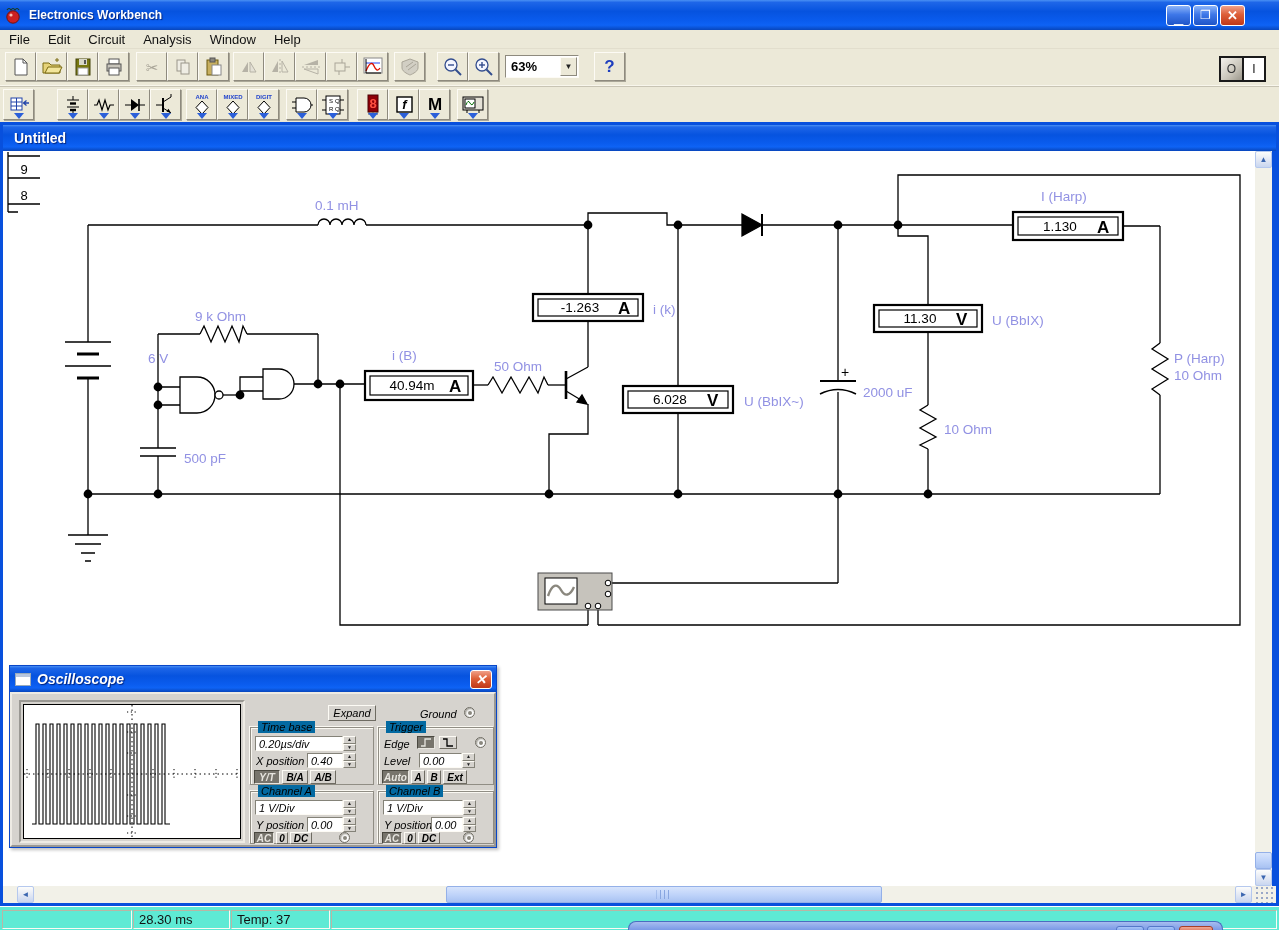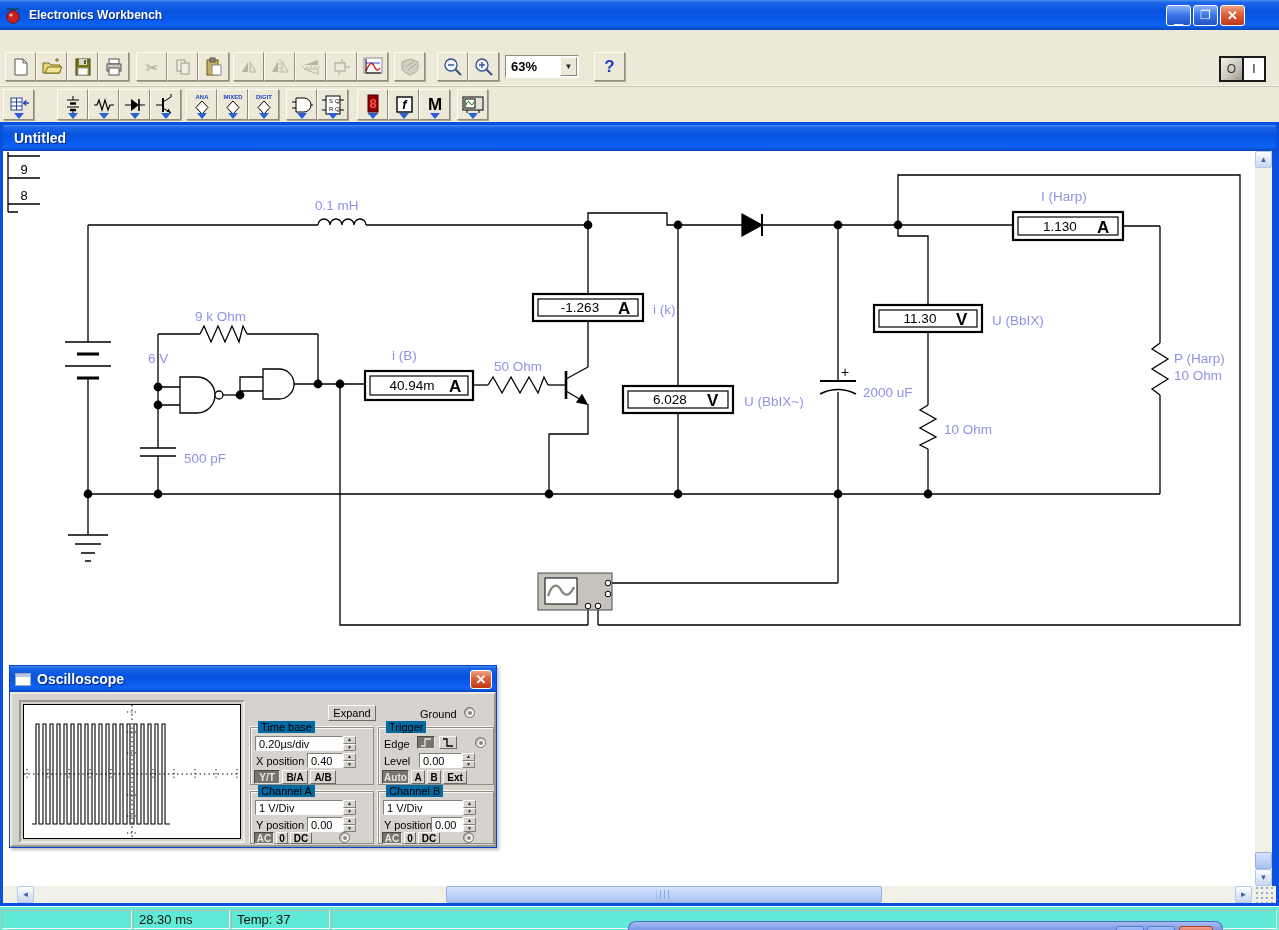--- a/index.html
+++ b/index.html
@@ -81,21 +81,21 @@
 
   
   .peek { left:628px; top:921px; width:595px; height:12px; border-radius:8px 8px 0 0;
           background:linear-gradient(180deg,#A7BDF0 0%,#7C9AE6 70%); border:1px solid #4C6CC0; border-bottom:none; }
   .peek-btn { position:absolute; top:4px; height:8px; width:28px; border-radius:3px 3px 0 0;
               background:linear-gradient(180deg,#A8C4F8,#6F93E4); border:1px solid #5577C8; }
   .peek-btn.close { background:linear-gradient(180deg,#F0A894,#D2614C); border-color:#A84028; width:34px; }
 
   
   .scope-win { left:9px; top:665px; width:488px; height:183px; border:1px solid #0846C8; background:#D6D3CE;
-               box-shadow:2px 2px 3px rgba(0,0,0,.25); }
+               box-shadow:2px 2px 3px rgba(0,0,0,.25);font-style:italic; }
   .scope-title { position:absolute; left:0; top:0; width:100%; height:26px; display:flex; align-items:center; }
   .scope-title .txt { color:#fff; font-weight:bold; font-size:14px; margin-left:6px; text-shadow:1px 1px 1px #00227a; flex:1; }
   .scope-icon { width:16px; height:13px; margin-left:5px; background:#fff; border:1px solid #9ab;
                 box-shadow:inset 0 3px 0 #B8C6DE; }
   .scope-close { width:22px; height:19px; margin-right:4px; border:1px solid #fff; border-radius:3px;
                  background:linear-gradient(180deg,#F0A088 0%,#DD5F38 45%,#C03818 100%);
                  color:#fff; font-weight:bold; font-size:13px; display:flex; align-items:center; justify-content:center; }
   .scope-body { position:absolute; left:0; top:26px; width:486px; height:155px; background:#D6D3CE;
                 border:2px outset #EEEBE4; }
   .scope-display { position:absolute; left:7px; top:6px; width:226px; height:143px;
@@ -134,20 +134,28 @@
     </svg>
     <span class="title-text">Electronics Workbench</span>
     <div style="flex:1"></div>
     <div class="winbtn" style="margin-right:2px">
         <span style="margin-top:8px">▁</span>
       </div>
     <div class="winbtn" style="margin-right:2px">❐</div>
     <div class="winbtn close" style="margin-right:34px">✕</div>
   </div>
 
+  <div class="abs menubar">
+    <span class="menu-item">File</span>
+    <span class="menu-item">Edit</span>
+    <span class="menu-item">Circuit</span>
+    <span class="menu-item">Analysis</span>
+    <span class="menu-item">Window</span>
+    <span class="menu-item">Help</span>
+  </div>
 
   <div class="abs toolbar1">
     <div class="tb-btn" style="left:5px">
       <svg width="22" height="20" viewBox="0 0 22 20">
         <path d="M5 2 h8 l4 4 v12 h-12 z" fill="#fff" stroke="#555"></path>
           <path d="M13 2 v4 h4" fill="none" stroke="#555"></path>
         </svg>
     </div>
     <div class="tb-btn" style="left:36px">
       <svg width="22" height="20" viewBox="0 0 22 20">

